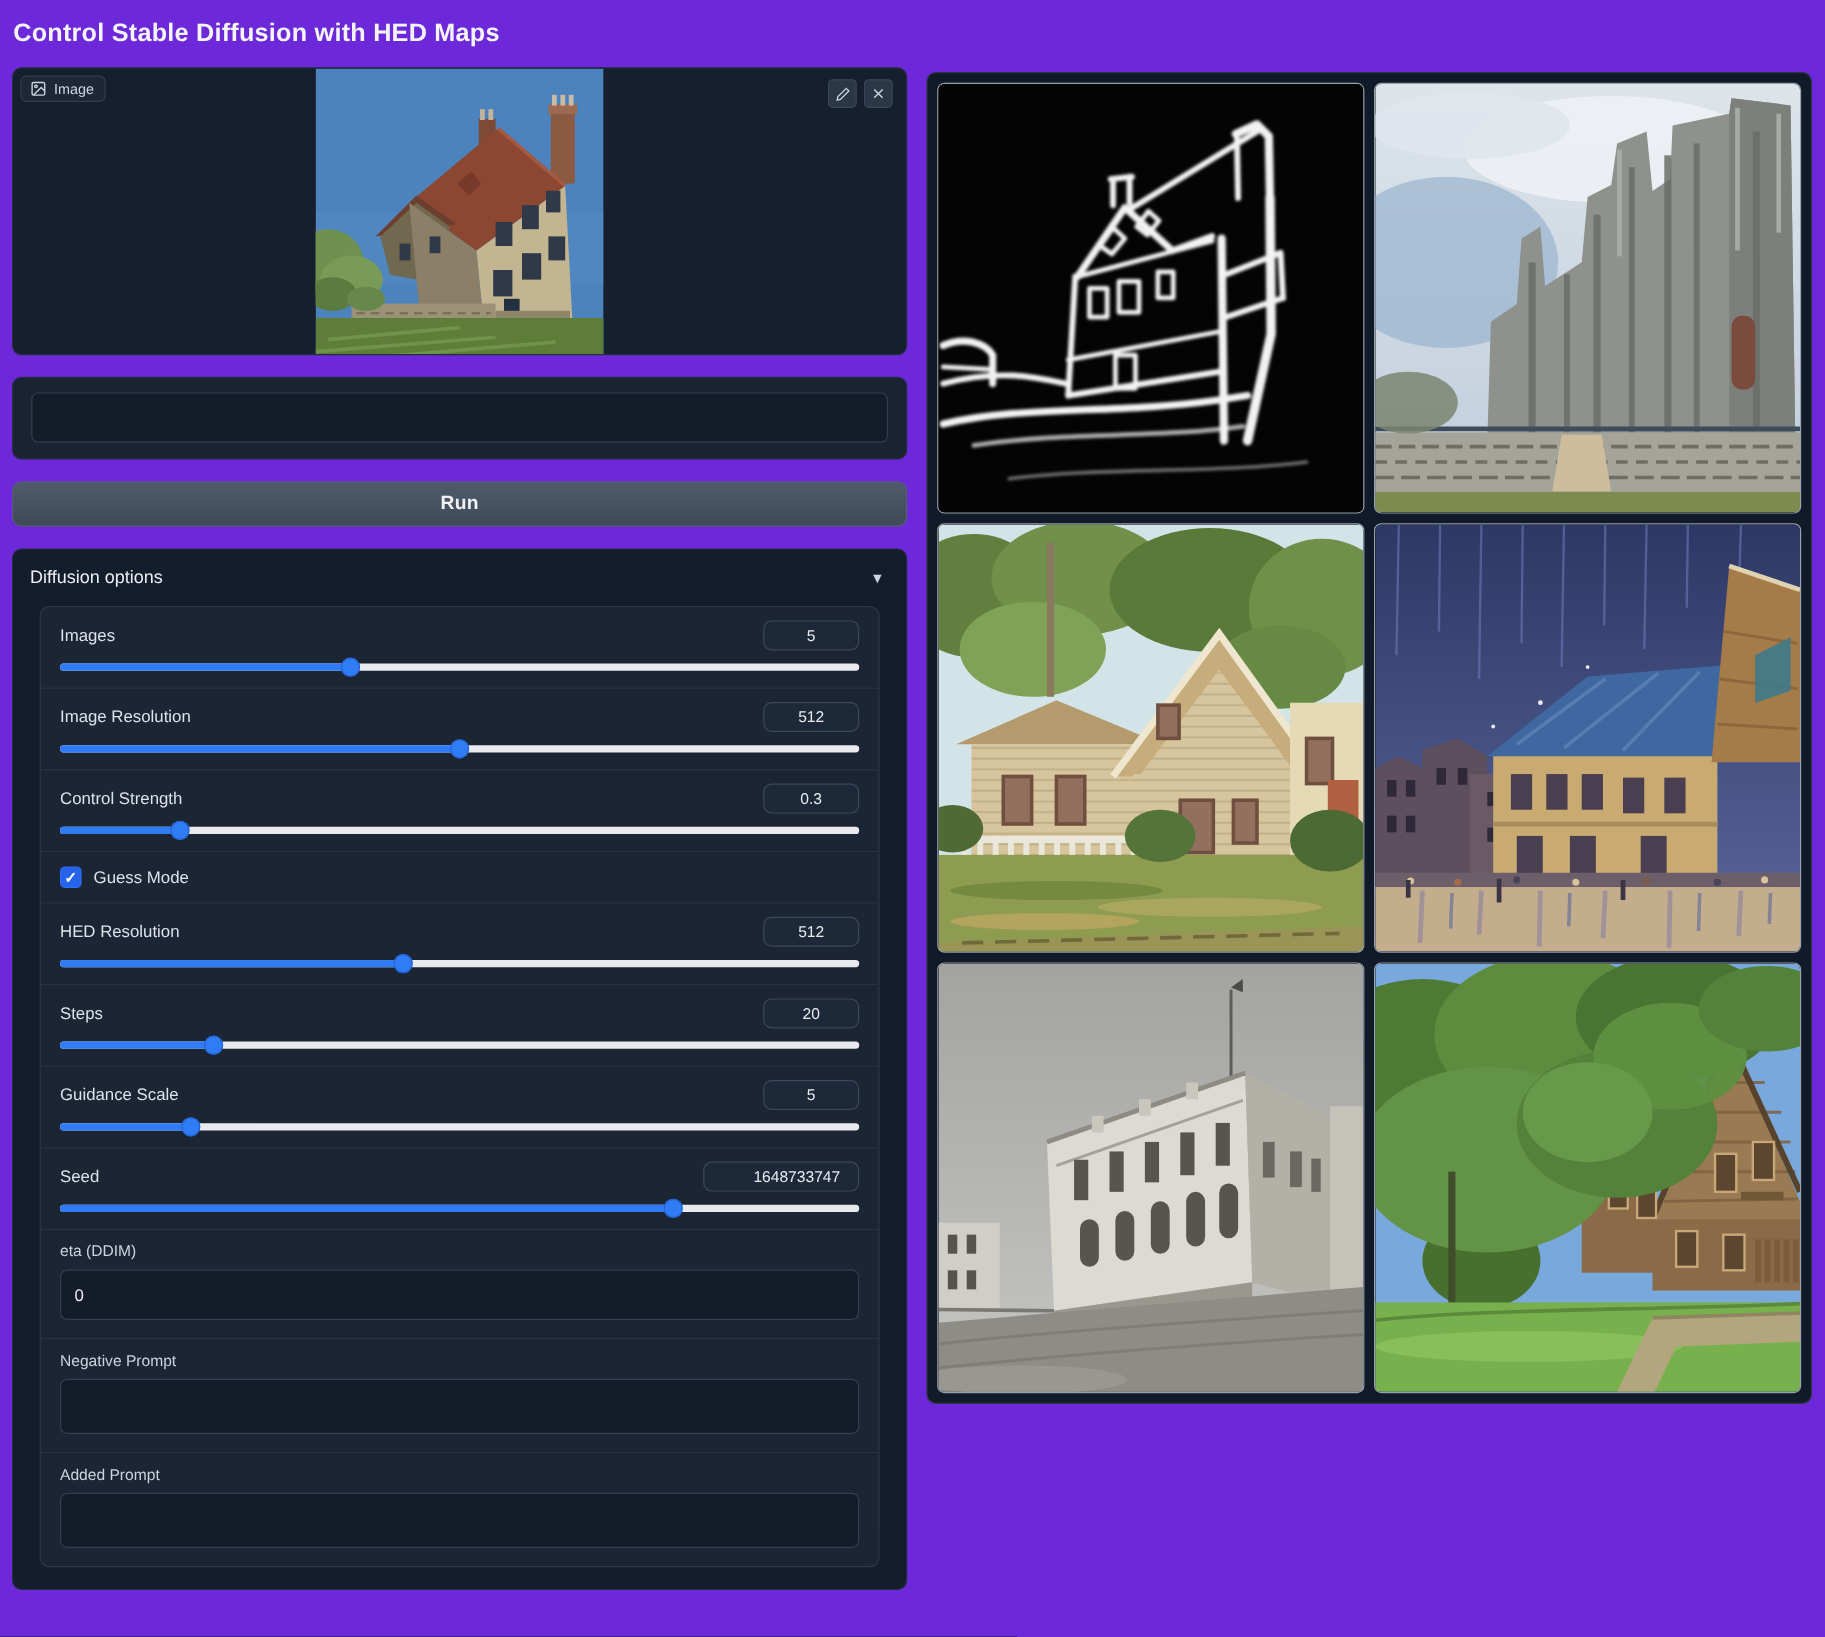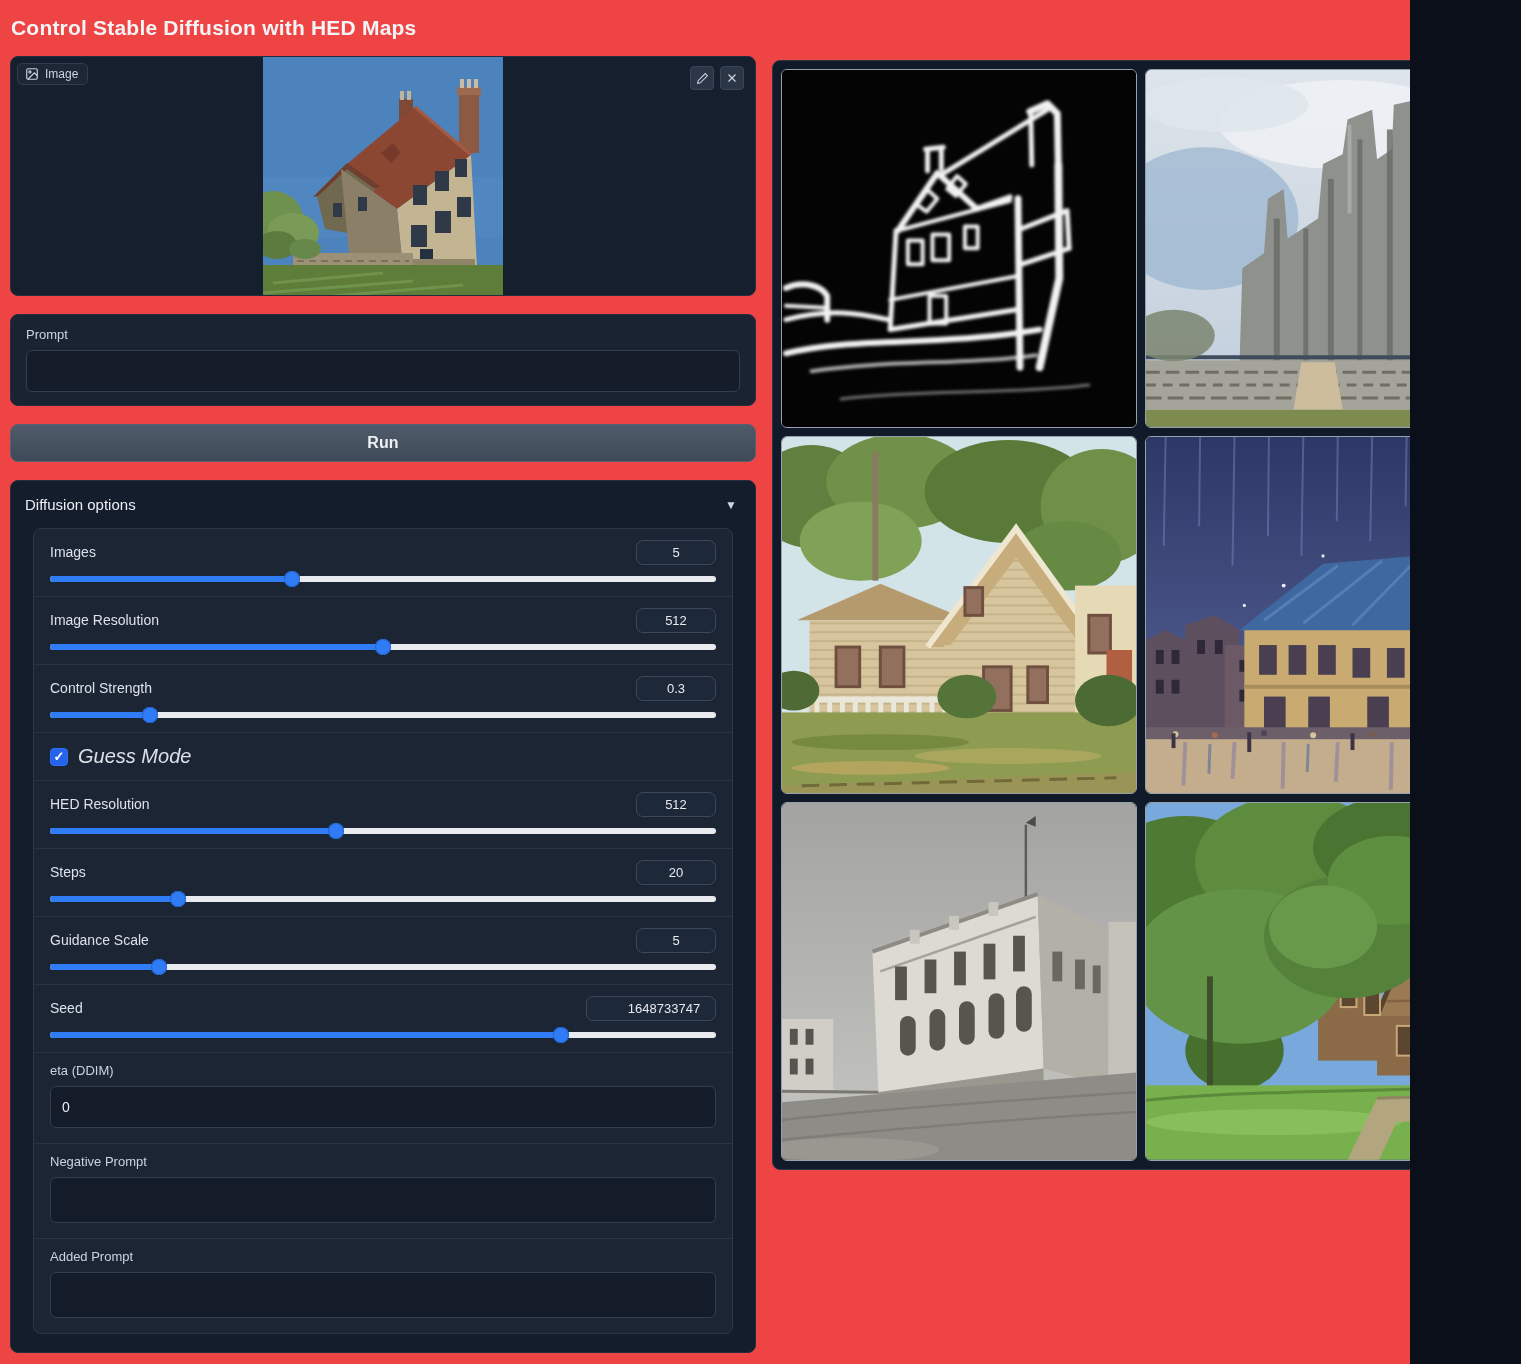--- a/index.html
+++ b/index.html
@@ -1,18 +1,18 @@
 <!DOCTYPE html>
 <html><head>
 <meta charset="utf-8">
 <style>
   * { margin:0; padding:0; box-sizing:border-box; }
   html,body { background:#0b0f19; }
   body { font-family:"Liberation Sans", sans-serif; color:#e8eaf0; }
-  #app { position:relative; width:1410px; height:1364px; background:#ef4444; overflow:hidden; }
+  #app { position:relative; width:1521px; height:1364px; background:#6d28d9; overflow:hidden; }
 
   
   .left-col { position:absolute; left:10px; top:10px; width:746px; }
   h1.page-title { font-size:21px; font-weight:700; color:#f3f4f6; margin:6px 0 16px 1px; letter-spacing:.2px; }
 
   .block { background:#1a2332; border:1px solid #232e41; border-radius:8px;padding-left:36px; }
 
   
   .image-block { position:relative; height:240px; overflow:hidden; background:#161f2e; }
   .image-label-chip { position:absolute; z-index:3; top:6px; left:6px; display:flex; align-items:center; gap:6px;
@@ -52,21 +52,21 @@
   .numbox { min-width:80px; height:25px; display:flex; align-items:center; justify-content:center;
     background:#1d2838; border:1px solid #3b485c; border-radius:7px; font-size:13px; color:#e8eaf0; padding:0 10px; cursor:text; }
   .numbox.wide { min-width:130px;padding-left:36px; }
   .track { position:relative; margin-top:11px; height:6px; border-radius:3px; background:#e9eaed; cursor:pointer; }
   .fill { position:absolute; left:0; top:0; height:6px; border-radius:3px; background:#2f7cf6; }
   .handle { position:absolute; top:-5px; width:16px; height:16px; border-radius:50%; background:#2f7cf6; box-shadow:0 0 0 1px #2464cf inset; }
 
   .cbrow { display:flex; align-items:center; gap:10px; padding:12px 16px; }
   .checkbox { width:18px; height:18px; border-radius:4px; background:#2563eb; border:1px solid #2f6ef0;
     display:flex; align-items:center; justify-content:center; color:#fff; font-size:13px; font-weight:700; cursor:pointer; }
-  .cblabel { font-size:20px; color:#dde1ea;font-style:italic; }
+  .cblabel { font-size:14px; color:#dde1ea; }
 
   .etarow, .textrow { padding:10px 16px 15px; }
   .eta-input { text-align:left; }
   .big-input { height:46px; }
 
   
   .gallery { position:absolute; left:772px; top:60px; width:738px; height:1110px; background:#101a29;
     border:1px solid #2c3648; border-radius:8px; padding:8px; display:grid;
     grid-template-columns:1fr 1fr; grid-template-rows:1fr 1fr 1fr; gap:8px; }
   .gcell { border:1px solid #98a0ab; border-radius:6px; overflow:hidden; background:#000; cursor:pointer; }
@@ -142,21 +142,20 @@
           <rect y="208" width="240" height="32" fill="#5d7d39"></rect>
           <path d="M10,226 L120,216 M0,236 L150,224 M60,240 L200,228" stroke="#6f934a" stroke-width="3" fill="none"></path>
           <ellipse cx="14" cy="188" rx="20" ry="14" fill="#5c7c3f"></ellipse>
           <ellipse cx="42" cy="192" rx="16" ry="10" fill="#66884a"></ellipse>
         </svg>
       </div>
     </div>
 
     
     <div class="block prompt-block">
-      <label class="field-label">Prompt</label>
       <input class="text-input" type="text" value="" style="">
     </div>
 
     
     <button class="run-btn">Run</button>
 
     
     <div class="advanced">
       <div class="acc-header">
         <span class="acc-title">Diffusion options</span>

